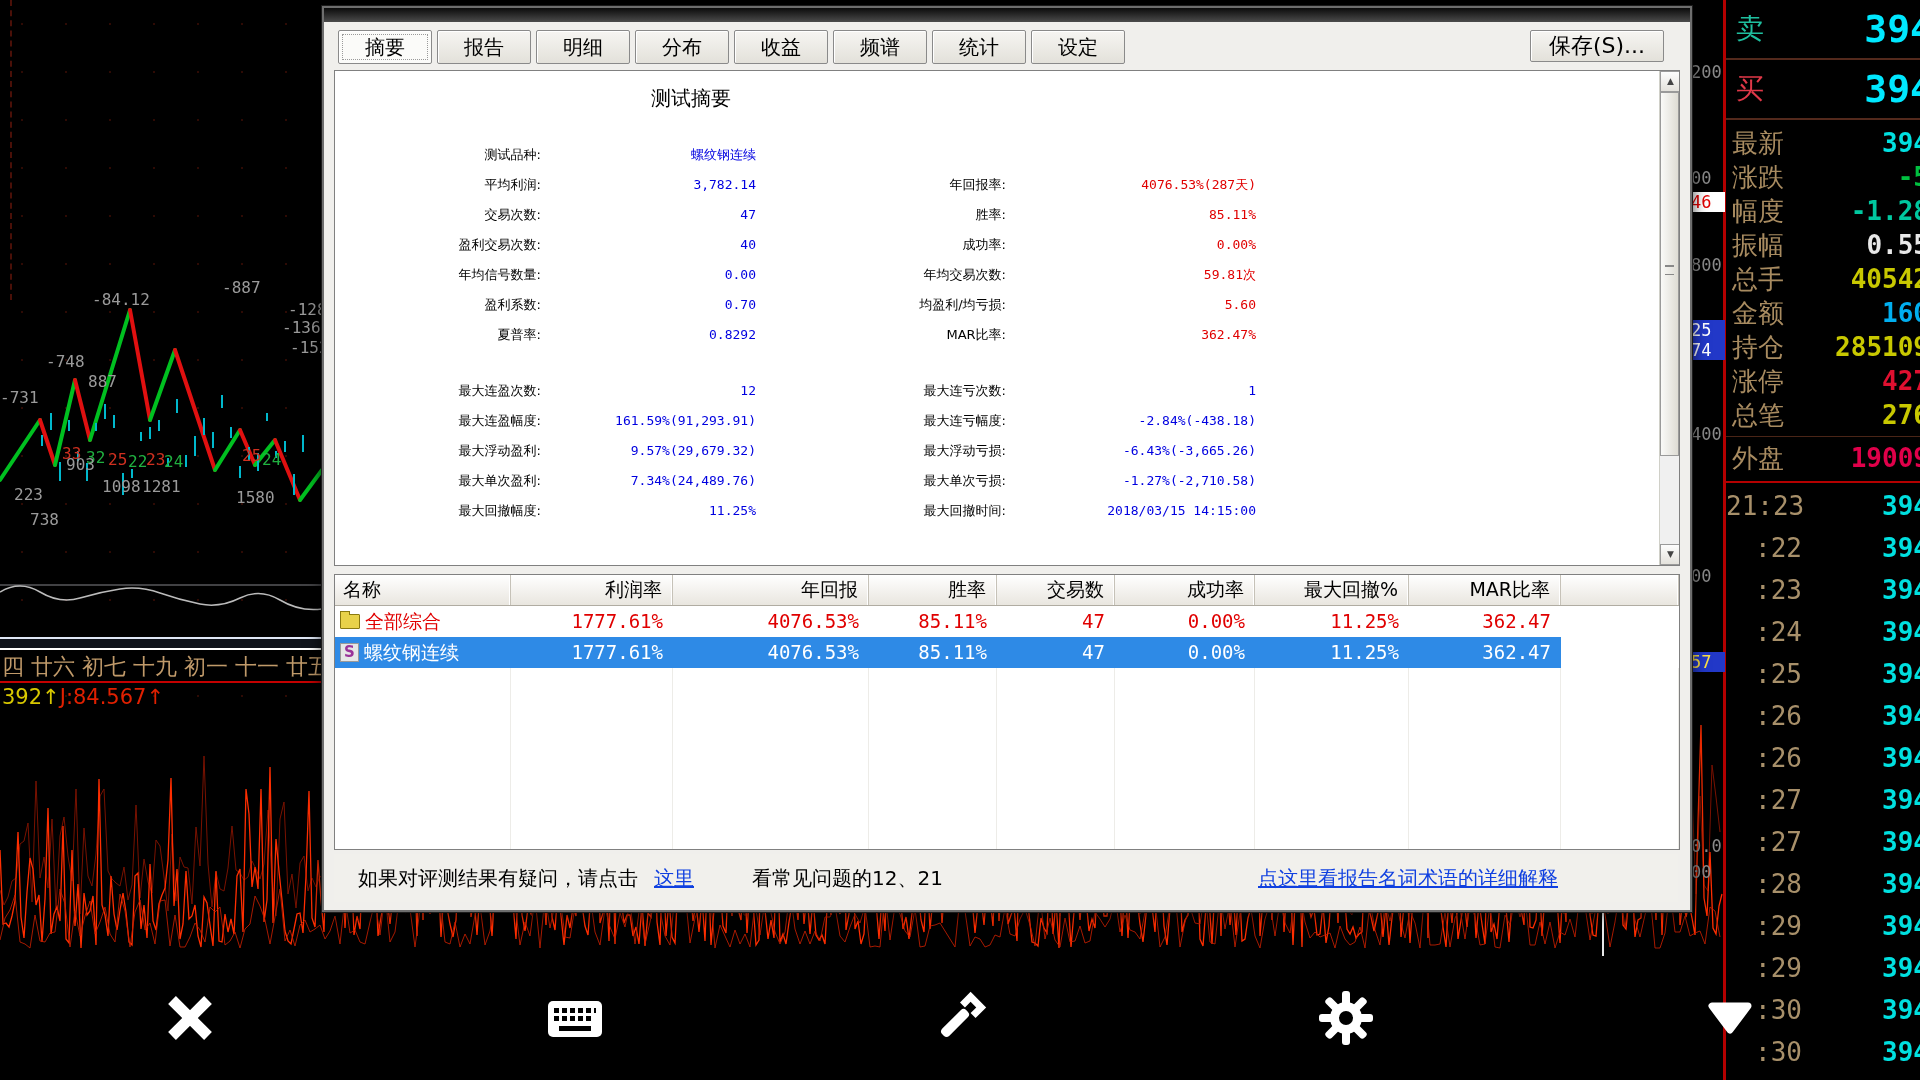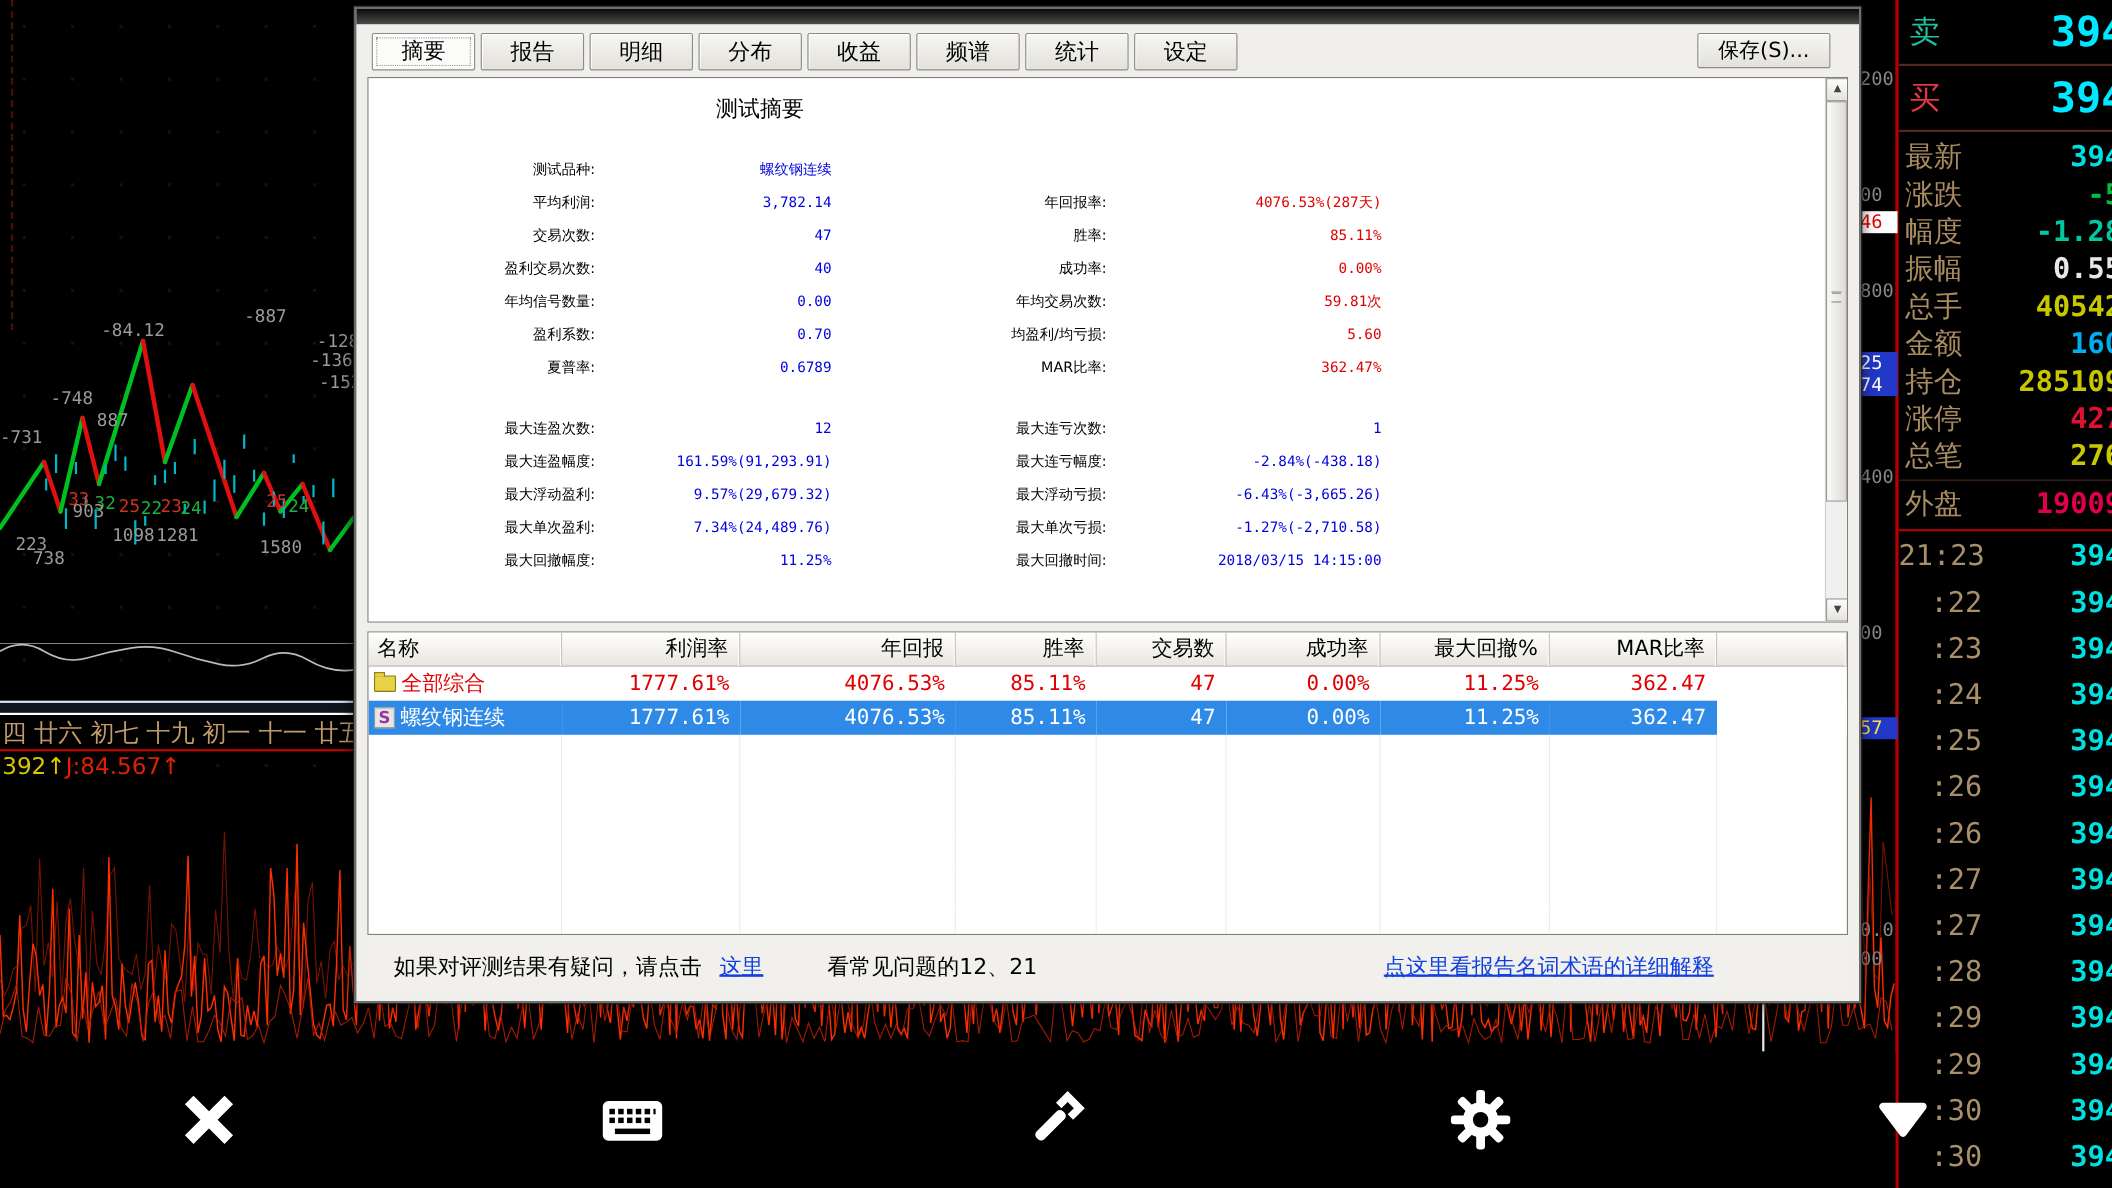--- a/index.html
+++ b/index.html
@@ -28,21 +28,21 @@
 
   
   #dialog{position:absolute;left:322px;top:6px;width:1366px;height:902px;background:#f0efec;
     border:2px solid #6e6e6e;outline:1px solid #1c1c1c;box-shadow:0 0 14px rgba(0,0,0,.8);z-index:5;}
   .titlebar{position:absolute;left:0;top:0;width:100%;height:14px;background:linear-gradient(#0b0b0b,#4b4b4b);}
   #tabs{position:absolute;left:14px;top:22px;display:flex;gap:5px;}
   .tab{width:92px;height:32px;line-height:32px;text-align:center;font-size:20px;color:#000;
     background:linear-gradient(#f6f5f2,#e3e1da);border:1px solid #8a8a8a;border-radius:2px;
     box-shadow:inset 1px 1px 0 #fff;cursor:default;}
   .tab.active{background:#fbfbf9;outline:1px dotted #9a9a9a;outline-offset:-5px;font-family:Liberation Serif, serif;}
-  #save-btn{position:absolute;right:26px;top:22px;height:32px;padding:0 18px;font-size:19px;color:#000;
+  #save-btn{position:absolute;right:26px;top:22px;height:32px;padding:0 18px;font-size:22px;color:#000;
     background:linear-gradient(#f6f5f2,#e3e1da);border:1px solid #8a8a8a;border-radius:2px;
     box-shadow:inset 1px 1px 0 #fff;font-family:inherit;}
 
   #summary-panel{position:absolute;left:10px;top:62px;width:1344px;height:494px;background:#fff;
     border:1px solid #808080;overflow:hidden;}
   #summary-content{position:absolute;left:36px;top:14px;}
   #summary-title{width:640px;text-align:center;font-size:20px;color:#000;margin-bottom:28px;}
   .srow{display:grid;grid-template-columns:170px 215px 250px 250px;height:30px;line-height:30px;font-size:13px;}
   .srow.gap{margin-top:26px;}
   .srow span{text-align:right;white-space:nowrap;}
@@ -157,21 +157,21 @@
         <span class="clab" style="left: 128px; top: 452px; color: rgb(32, 176, 64);">22</span>
         <span class="clab" style="left: 146px; top: 450px; color: rgb(208, 48, 32);">23</span>
         <span class="clab" style="left: 164px; top: 452px; color: rgb(32, 176, 64);">24</span>
         <span class="clab" style="left: 242px; top: 446px; color: rgb(208, 48, 32);">25</span>
         <span class="clab" style="left: 262px; top: 450px; color: rgb(32, 176, 64);">24</span>
         <span class="clab" style="left: 66px; top: 455px; color: rgb(154, 154, 154);">903</span>
         <span class="clab" style="left: 102px; top: 477px; color: rgb(154, 154, 154);">1098</span>
         <span class="clab" style="left: 142px; top: 477px; color: rgb(154, 154, 154);">1281</span>
         <span class="clab" style="left: 236px; top: 488px; color: rgb(154, 154, 154);">1580</span>
         <span class="clab" style="left: 14px; top: 485px; color: rgb(154, 154, 154);">223</span>
-        <span class="clab" style="left: 30px; top: 498px; color: rgb(154, 154, 154); text-align: center;">738</span>
+        <span class="clab" style="left: 30px; top: 510px; color: rgb(154, 154, 154); text-align: center;">738</span>
       </div>
     <div class="sepline"></div>
     <div id="lunar">四 廿六 初七 十九 初一 十一 廿五</div>
     <div class="redline"></div>
     <div id="jvals">
       <span class="jy">392↑</span><span class="jr">J:84.567↑</span>
     </div>
   </div>
 
   <svg id="osc" width="1723" height="246" viewBox="0 0 1723 246">
@@ -243,21 +243,21 @@
               <span class="val cr">59.81次</span>
             </div>
             <div class="srow">
               <span class="lab">盈利系数:</span>
               <span class="val cb">0.70</span>
               <span class="lab">均盈利/均亏损:</span>
               <span class="val cr">5.60</span>
             </div>
             <div class="srow">
               <span class="lab">夏普率:</span>
-              <span class="val cb">0.6789</span>
+              <span class="val cb">0.8292</span>
               <span class="lab">MAR比率:</span>
               <span class="val cr">362.47%</span>
             </div>
             <div class="srow gap">
               <span class="lab">最大连盈次数:</span>
               <span class="val cb">12</span>
               <span class="lab">最大连亏次数:</span>
               <span class="val cb">1</span>
             </div>
             <div class="srow">

